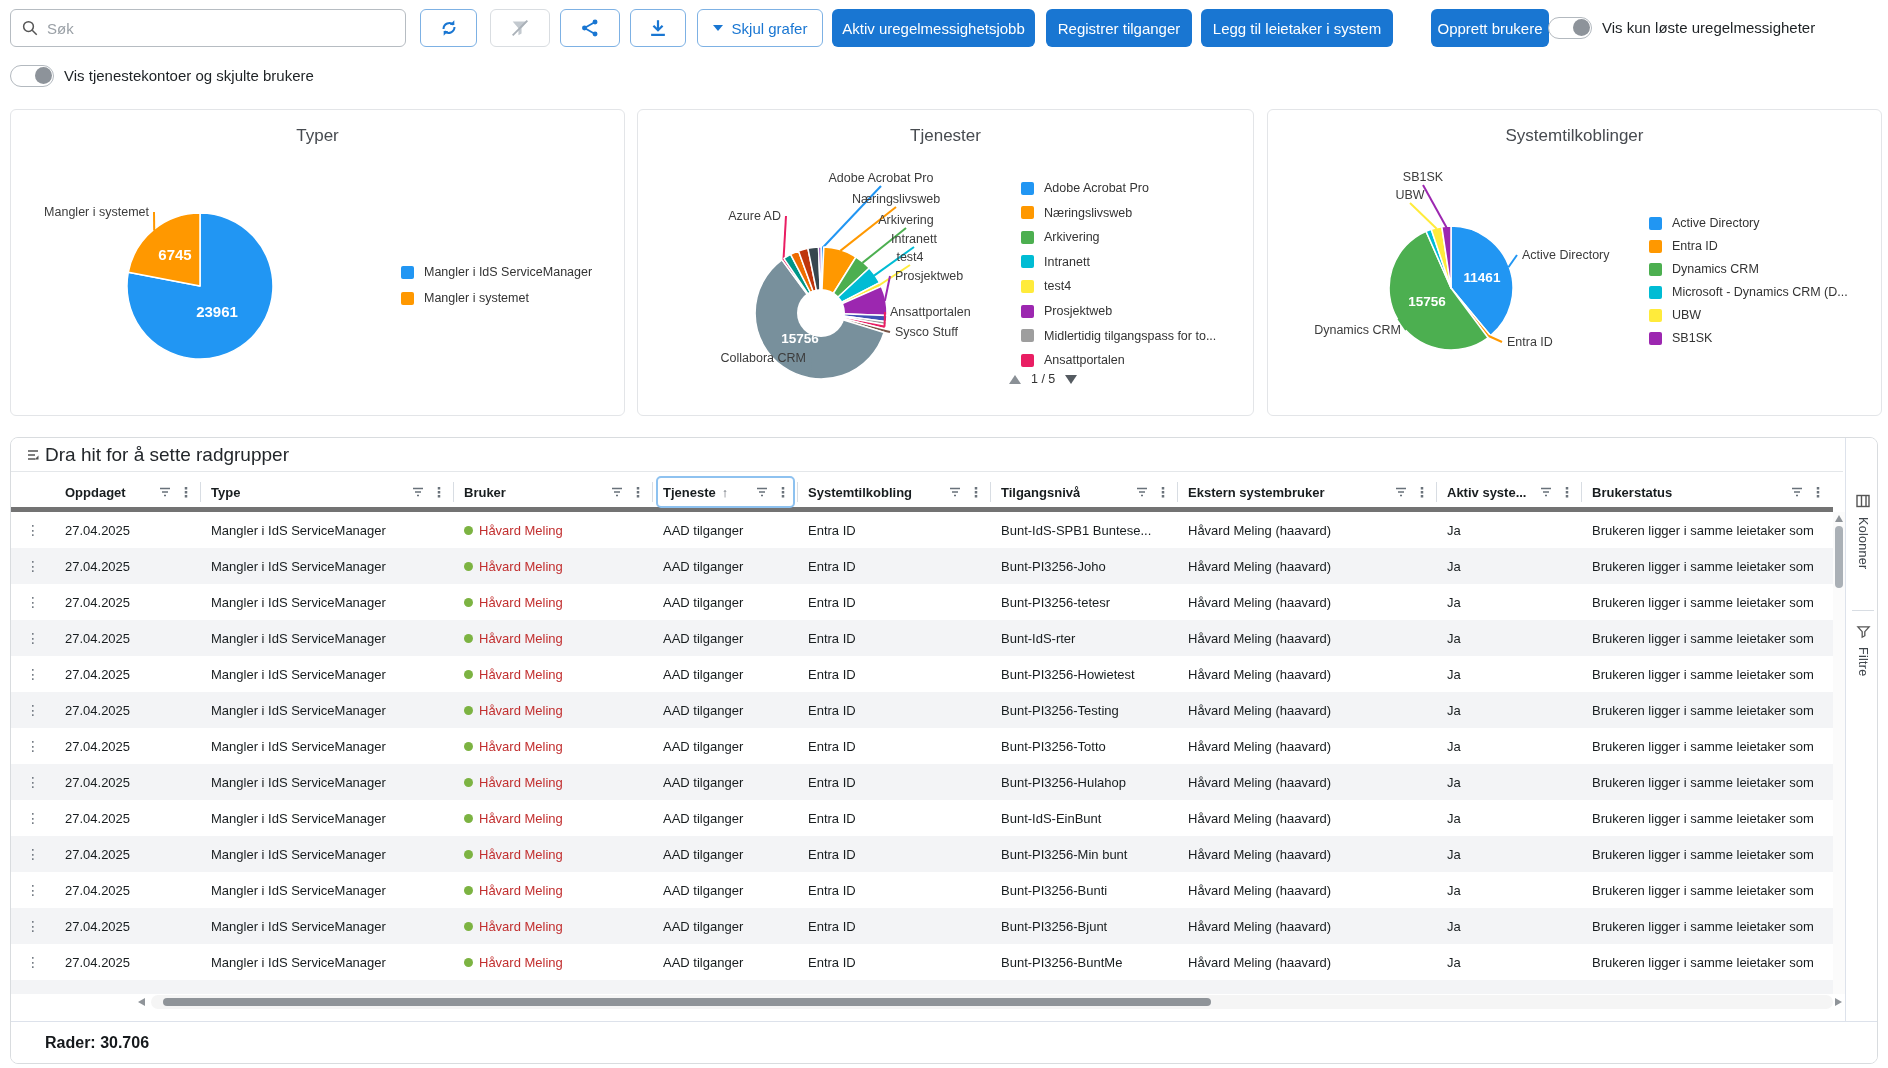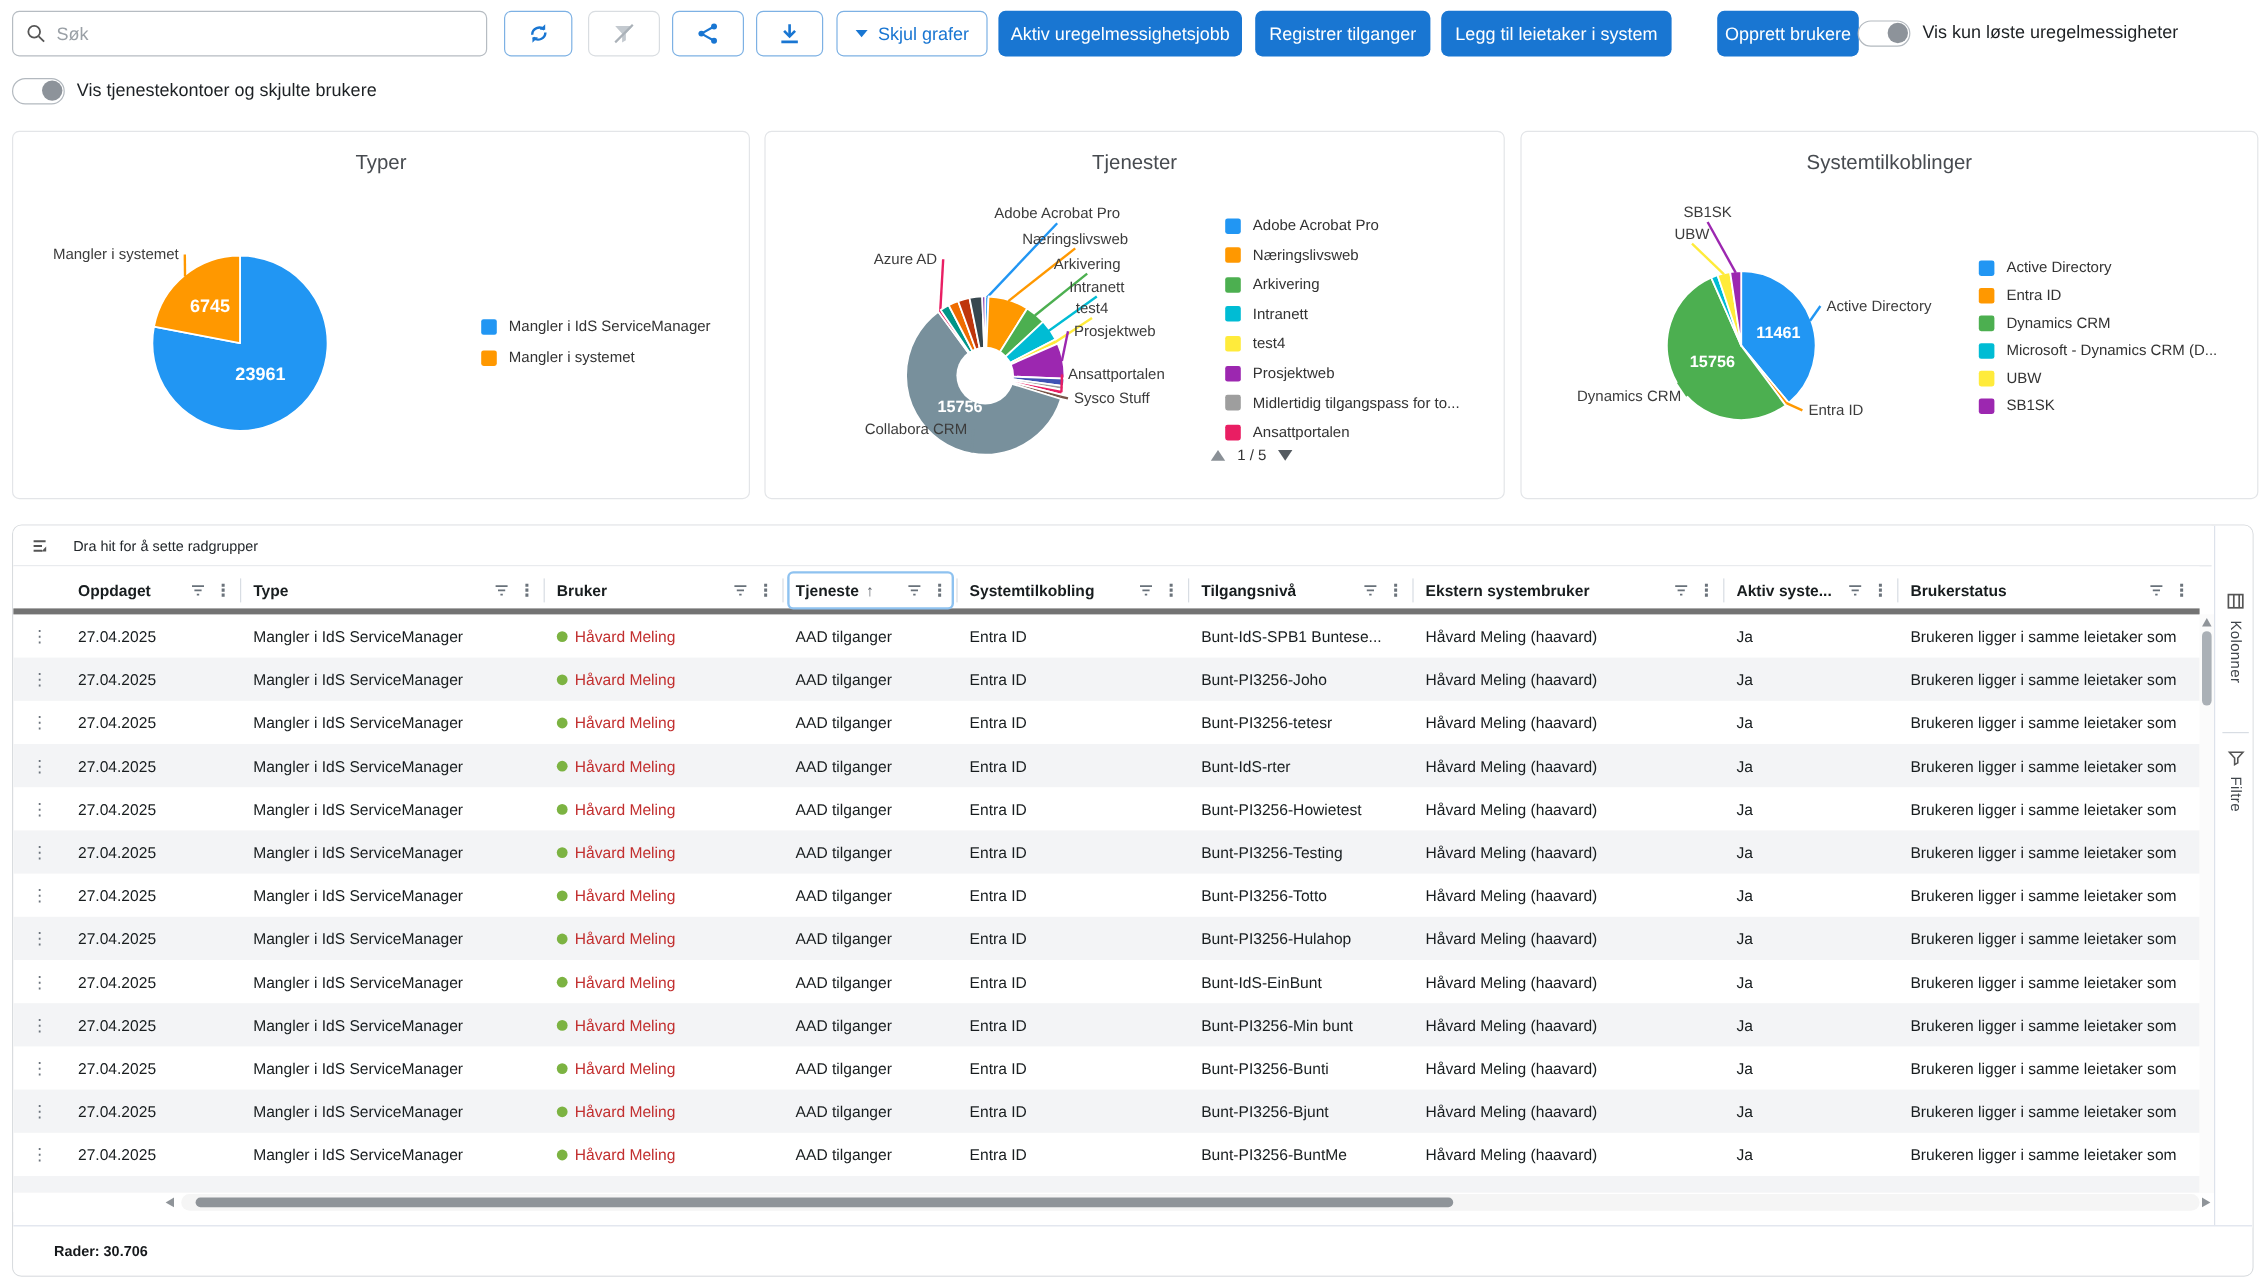--- a/index.html
+++ b/index.html
@@ -32,21 +32,21 @@
   .legend-swatch { width:13px; height:13px; border-radius:2px; flex:0 0 auto; }
   .legend-label { font-size:12.5px; color:#333; white-space:nowrap; }
   .pager { position:absolute; display:flex; align-items:center; gap:10px; font-size:12.5px; color:#333; }
   .tri-up-sm { width:0;height:0;border-left:6px solid transparent;border-right:6px solid transparent;border-bottom:9px solid #8a9096; cursor:pointer; }
   .tri-down-sm { width:0;height:0;border-left:6px solid transparent;border-right:6px solid transparent;border-top:9px solid #555b61; cursor:pointer; }
 
   
   .grid-box { position:absolute; left:10px; top:437px; width:1868px; height:627px; border:1px solid #d9dcdf;
     border-radius:8px; background:#fff; overflow:hidden; }
   .group-bar { position:absolute; left:0; top:0; width:1832px; height:34px; border-bottom:1px solid #e4e7ea;
-    display:flex; align-items:center; gap:20px; padding-left:14px; font-size:12px; color:#23272b; background:#fff; }
+    display:flex; align-items:center; gap:4px; padding-left:14px; font-size:19px; color:#23272b; background:#fff; }
   .header-row { position:absolute; left:0; top:34px; height:40px; width:1822px; border-bottom:5px solid #737373; background:#fff; }
   .hcell { position:absolute; top:0; height:40px; display:flex; align-items:center; padding:0 8px 0 10px;
     font-size:13px; font-weight:700; color:#181d1f; cursor:pointer; }
   .hcell .sep { position:absolute; right:0; top:10px; height:20px; width:1px; background:#d8dde3; }
   .hcell .hicons { margin-left:auto; display:flex; align-items:center; gap:8px; }
   .hlabel { overflow:hidden; text-overflow:ellipsis; white-space:nowrap; }
   .sort-arrow { font-weight:400; color:#5a6068; margin-left:6px; }
   .kebab { color:#6b7artefact; }
   .kebab, .hkebab { color:#6b737b; font-size:14px; line-height:1; cursor:pointer; }
   .hl-box { position:absolute; inset:4px 3px; border:2px solid #8ec2f0; border-radius:5px; pointer-events:none; }
@@ -69,21 +69,21 @@
   .vscroll .handle { position:absolute; left:2px; top:14px; width:8px; height:62px; background:#aab0b6; border-radius:4px; cursor:pointer; }
   .tri-up { position:absolute; left:2px; top:3px; width:0; height:0; border-left:4px solid transparent; border-right:4px solid transparent; border-bottom:7px solid #8f9499; cursor:pointer; }
 
   
   .side-strip { position:absolute; left:1834px; top:0; width:34px; height:585px; border-left:1px solid #dde2eb; background:#fff; }
   .side-tab { position:absolute; left:0; width:34px; display:flex; flex-direction:column; align-items:center; gap:8px; cursor:pointer; }
   .side-tab .vtext { writing-mode:vertical-rl; font-size:12.5px; color:#3f454b; letter-spacing:0.3px; }
   .side-divider { position:absolute; left:6px; width:22px; height:1px; background:#d8dde3; }
 
   .status-bar { position:absolute; left:0; bottom:0; width:100%; height:42px; border-top:1px solid #dde2eb;
-    display:flex; align-items:center; padding-left:34px; font-size:12px; font-weight:700; color:#16191c; background:#fff; }
+    display:flex; align-items:center; padding-left:34px; font-size:16px; font-weight:700; color:#16191c; background:#fff; }
 
   svg text { font-family:"Liberation Sans","DejaVu Sans",sans-serif; }
 </style>
 </head>
 <body>
 
 <div class="page">
 
   <div class="search-box">
     <svg width="18" height="18" viewBox="0 0 24 24">

